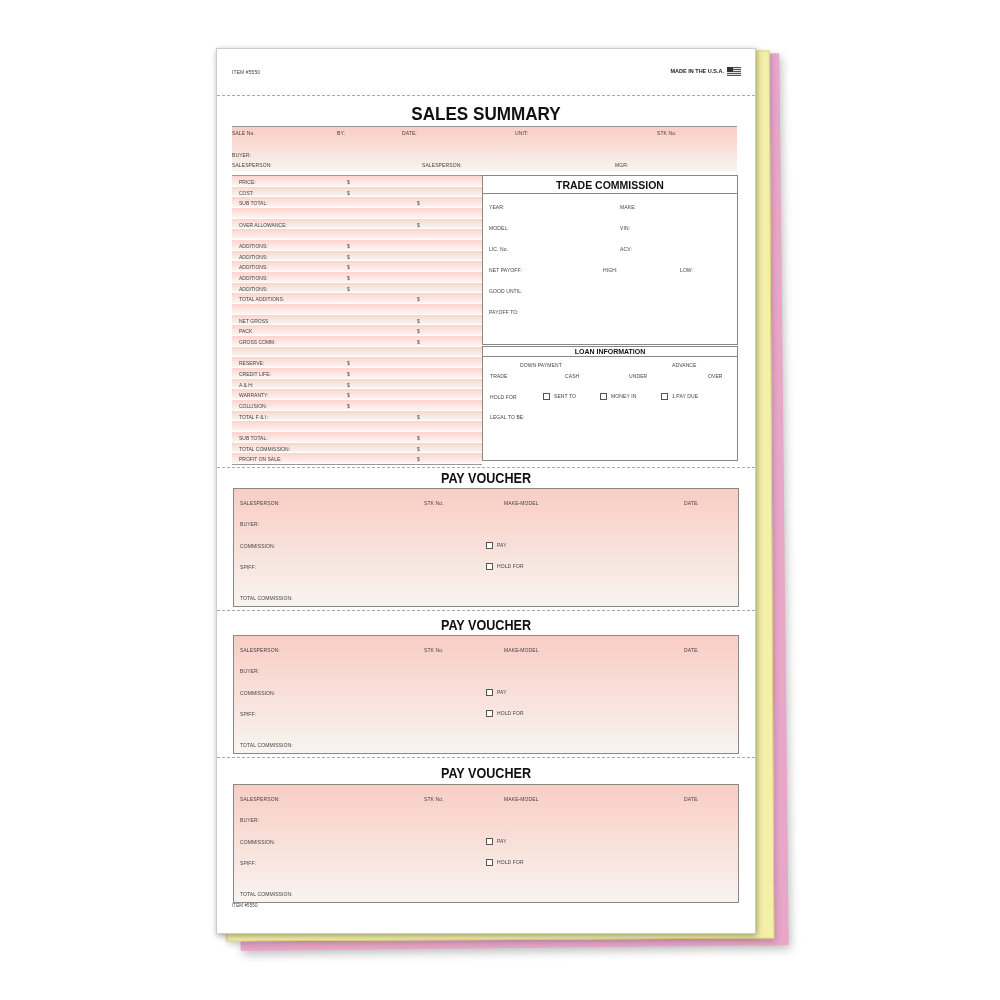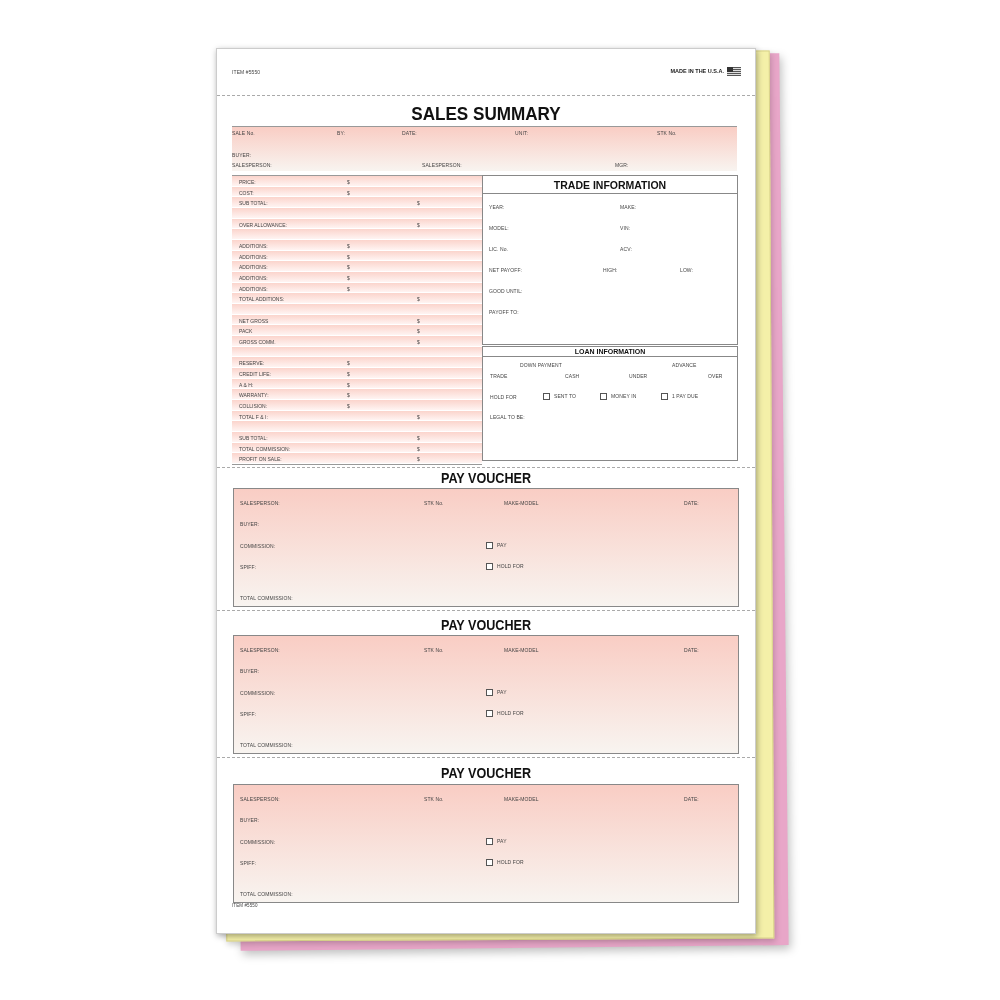--- a/index.html
+++ b/index.html
@@ -151,21 +151,21 @@
         <span class="lbl">TOTAL COMMISSION:</span>
         <span class="d2">$</span>
       </div>
       <div class="row" style="top: 277.333px; height: 9.66667px;">
         <span class="lbl">PROFIT ON SALE:</span>
         <span class="d2">$</span>
       </div>
     </div>
 
   <div class="box" style="left:265px;top:126px;width:254px;height:168px;background:#fff;">
-    <div style="text-align:center;font-weight:bold;font-size:10.5px;padding:3px 0 2px;border-bottom:1px solid #888;color:#111;">TRADE INFORMATION</div>
+    <div style="text-align:center;font-weight:bold;font-size:10.5px;padding:3px 0 2px;border-bottom:1px solid #888;color:#111;">TRADE COMMISSION</div>
     <span class="abs tiny" style="left:6px;top:28px;">YEAR:</span>
     <span class="abs tiny" style="left:137px;top:28px;">MAKE:</span>
     <span class="abs tiny" style="left:6px;top:49px;">MODEL:</span>
     <span class="abs tiny" style="left:137px;top:49px;">VIN:</span>
     <span class="abs tiny" style="left:6px;top:70px;">LIC. No.</span>
     <span class="abs tiny" style="left:137px;top:70px;">ACV:</span>
     <span class="abs tiny" style="left:6px;top:91px;">NET PAYOFF:</span>
     <span class="abs tiny" style="left:120px;top:91px;">HIGH:</span>
     <span class="abs tiny" style="left:197px;top:91px;">LOW:</span>
     <span class="abs tiny" style="left:6px;top:112px;">GOOD UNTIL:</span>

